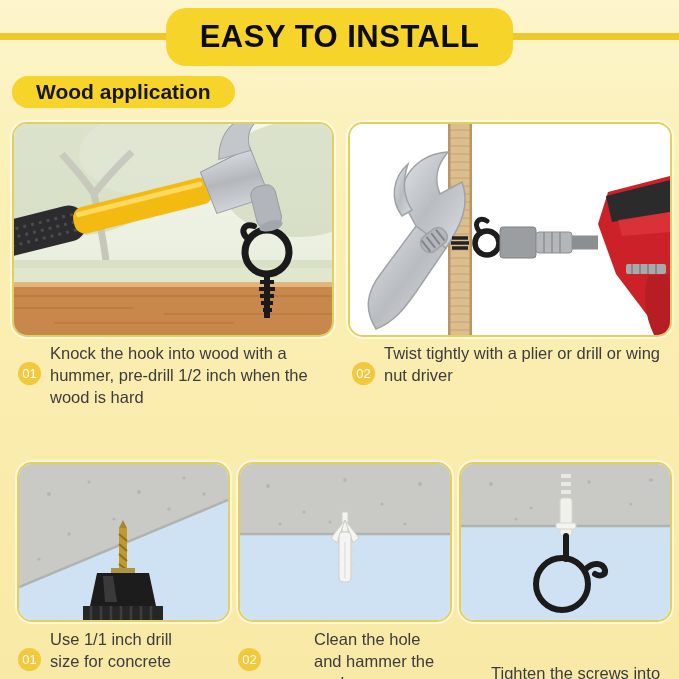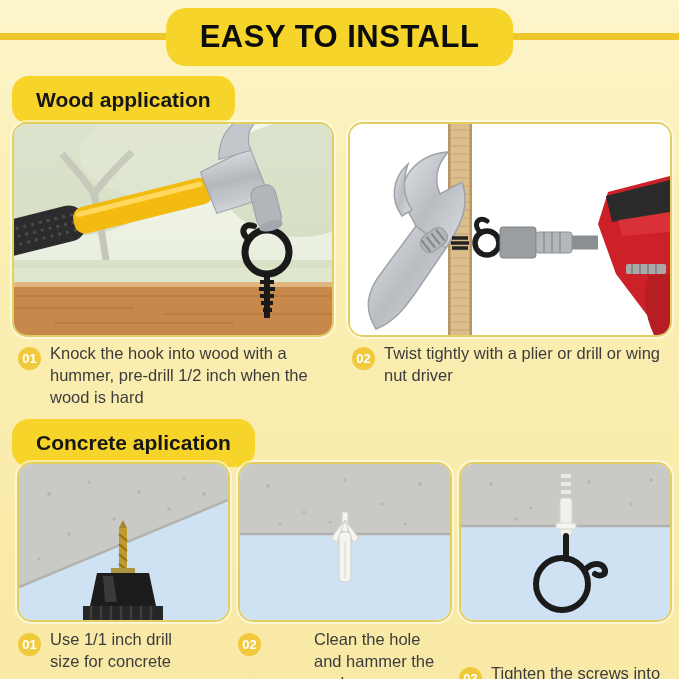--- a/index.html
+++ b/index.html
@@ -17,21 +17,21 @@
   .banner{
     position:absolute;top:8px;left:50%;transform:translateX(-50%);
     background:#f6d42a;border-radius:20px;
     padding:11px 34px;
     font-size:31px;font-weight:800;color:#0d0d0d;letter-spacing:.5px;
     white-space:nowrap;
   }
   .section-label{
     position:absolute;
     background:#f6d42a;border-radius:17px;
-    padding:12px 24px;
+    padding:4px 24px;
     font-size:21px;font-weight:700;color:#161616;
     white-space:nowrap;
   }
   #wood-label{top:76px;left:12px;}
   #concrete-label{top:419px;left:12px;}
   .panel{
     position:absolute;
     background:#ffffff;
     border:2px solid #e3cf5e;
     border-radius:15px;
@@ -43,23 +43,23 @@
   #panel-drillbit{top:462px;left:17px;width:209px;height:156px;}
   #panel-anchor{top:462px;left:238px;width:210px;height:156px;}
   #panel-hookceil{top:462px;left:459px;width:209px;height:156px;}
   .panel svg{display:block;width:100%;height:100%;}
   .step{
     position:absolute;display:flex;align-items:flex-start;gap:9px;
   }
   .badge{
     flex:0 0 23px;width:23px;height:23px;border-radius:50%;
     background:#f1c93c;color:#ffffff;
-    font-size:13px;font-weight:700;
+    font-size:13px;font-weight:400;
     display:flex;align-items:center;justify-content:center;
-    margin-top:4px;
+    margin-top:19px;
   }
   .step-text{
     font-size:16.5px;color:#3c3c3c;line-height:1.32;
   }
   #step-w1{top:343px;left:18px;width:312px;}
   #step-w2{top:343px;left:352px;width:318px;}
   #step-c1{top:629px;left:18px;width:208px;}
   #step-c1 .step-text{width:150px;}
   #step-c2{top:629px;left:238px;width:212px;}
   #step-c2 .step-text{width:168px;margin-left:44px;}
@@ -180,21 +180,20 @@
 
   <div class="step" id="step-w1">
     <div class="badge">01</div>
     <div class="step-text">Knock the hook into wood with a hummer, pre-drill 1/2 inch when the wood is hard</div>
   </div>
   <div class="step" id="step-w2">
     <div class="badge">02</div>
     <div class="step-text">Twist tightly with a plier or drill or wing nut driver</div>
   </div>
 
-  <div class="section-label" id="concrete-label">Concrete aplication</div>
 
   <div class="panel" id="panel-drillbit">
     <svg viewBox="0 0 209 156">
       <rect width="209" height="156" fill="#cfe2f3"></rect>
       <g>
         <path d="M0 0 H209 V36 L0 123 Z" fill="#c9c9c6"></path>
         <path d="M0 123 L209 36" stroke="#b2b2af" stroke-width="2.5" fill="none"></path>
         <g fill="#b5b5b2">
           <circle cx="30" cy="30" r="2"></circle>
             <circle cx="70" cy="18" r="1.6"></circle>

